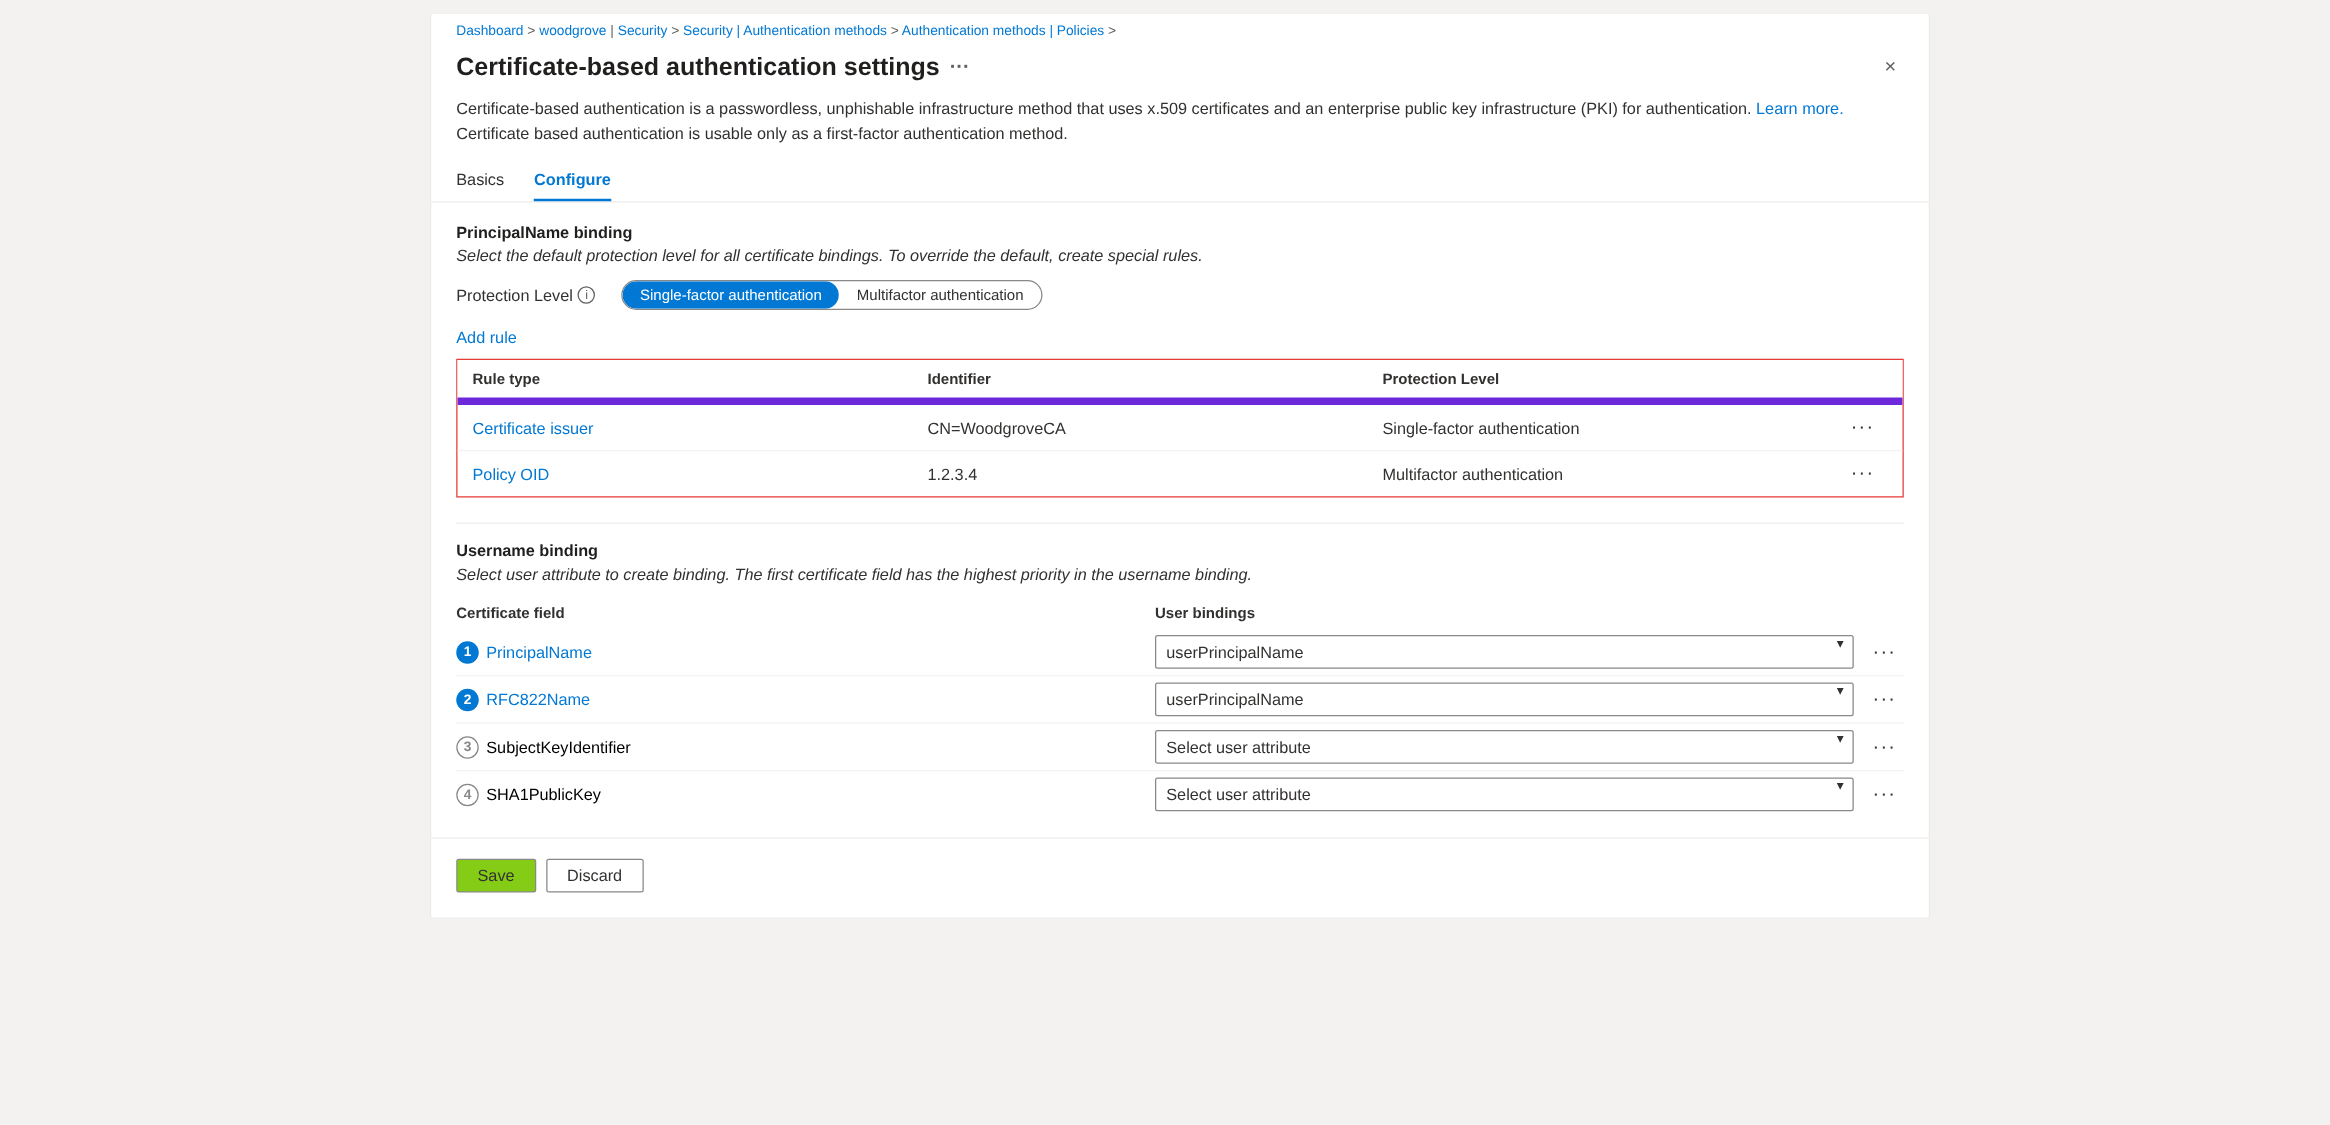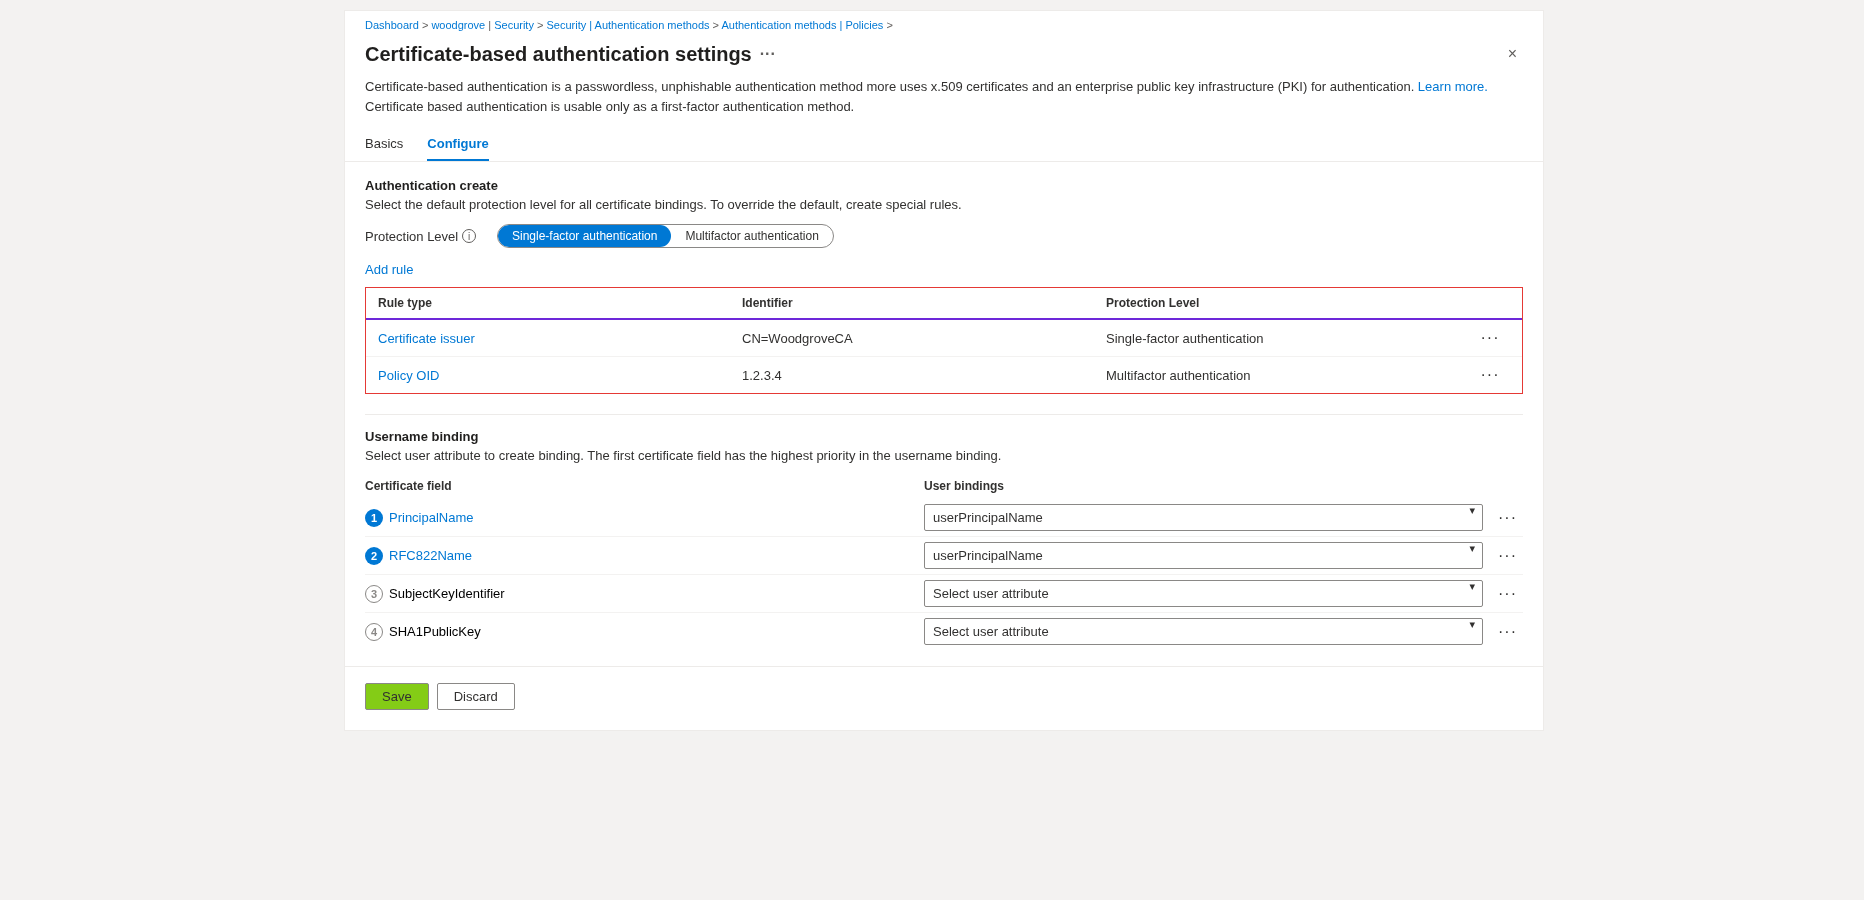--- a/index.html
+++ b/index.html
@@ -96,20 +96,21 @@
     .section-title {
       font-weight: 700;
       font-size: 13px;
       margin-bottom: 4px;
       color: #201f1e;
     }
     .section-desc {
       font-size: 13px;
       color: #323130;
       margin-bottom: 12px;
+      font-style: italic;
     }
     .protection-level-row {
       display: flex;
       align-items: center;
       gap: 12px;
       margin-bottom: 14px;
     }
     .protection-label {
       display: flex;
       align-items: center;
@@ -161,21 +162,21 @@
       border: 1.5px solid #e53935;
       margin-bottom: 20px;
     }
     .rules-table-header {
       display: grid;
       grid-template-columns: 1fr 1fr 1fr 40px;
       padding: 8px 12px;
       font-weight: 600;
       font-size: 12px;
       color: #323130;
-      border-bottom: 2px solid #6d28d9;
+      border-bottom: 6px solid #6d28d9;
       background: #fff;
     }
     .rules-table-row {
       display: grid;
       grid-template-columns: 1fr 1fr 1fr 40px;
       padding: 7px 12px;
       font-size: 13px;
       color: #323130;
       border-bottom: 1px solid #f3f2f1;
       align-items: center;
@@ -315,36 +316,36 @@
 
     <div class="panel-header">
       <div class="panel-title">
         <span>Certificate-based authentication settings</span>
         <span class="panel-title-ellipsis">···</span>
       </div>
       <button class="close-btn">×</button>
     </div>
 
     <div class="description">
-      <span>Certificate-based authentication is a passwordless, unphishable authentication method more uses x.509 certificates and an enterprise public key infrastructure (PKI) for authentication. </span><a>Learn more.</a>
+      <span>Certificate-based authentication is a passwordless, unphishable infrastructure method that uses x.509 certificates and an enterprise public key infrastructure (PKI) for authentication. </span><a>Learn more.</a>
       <br>
       <span>Certificate based authentication is usable only as a first-factor authentication method.</span>
     </div>
 
     <div class="tabs">
       <div class="tab">
         <span>Basics</span>
       </div>
       <div class="tab active">
         <span>Configure</span>
       </div>
     </div>
 
     <div class="section">
-      <div class="section-title">Authentication create</div>
+      <div class="section-title">PrincipalName binding</div>
       <div class="section-desc">Select the default protection level for all certificate bindings. To override the default, create special rules.</div>
 
       <div class="protection-level-row">
         <div class="protection-label">
           <span>Protection Level</span>
           <span class="info-icon">i</span>
         </div>
         <div class="toggle-group">
           <button class="toggle-btn active">Single-factor authentication</button>
           <button class="toggle-btn">Multifactor authentication</button>

